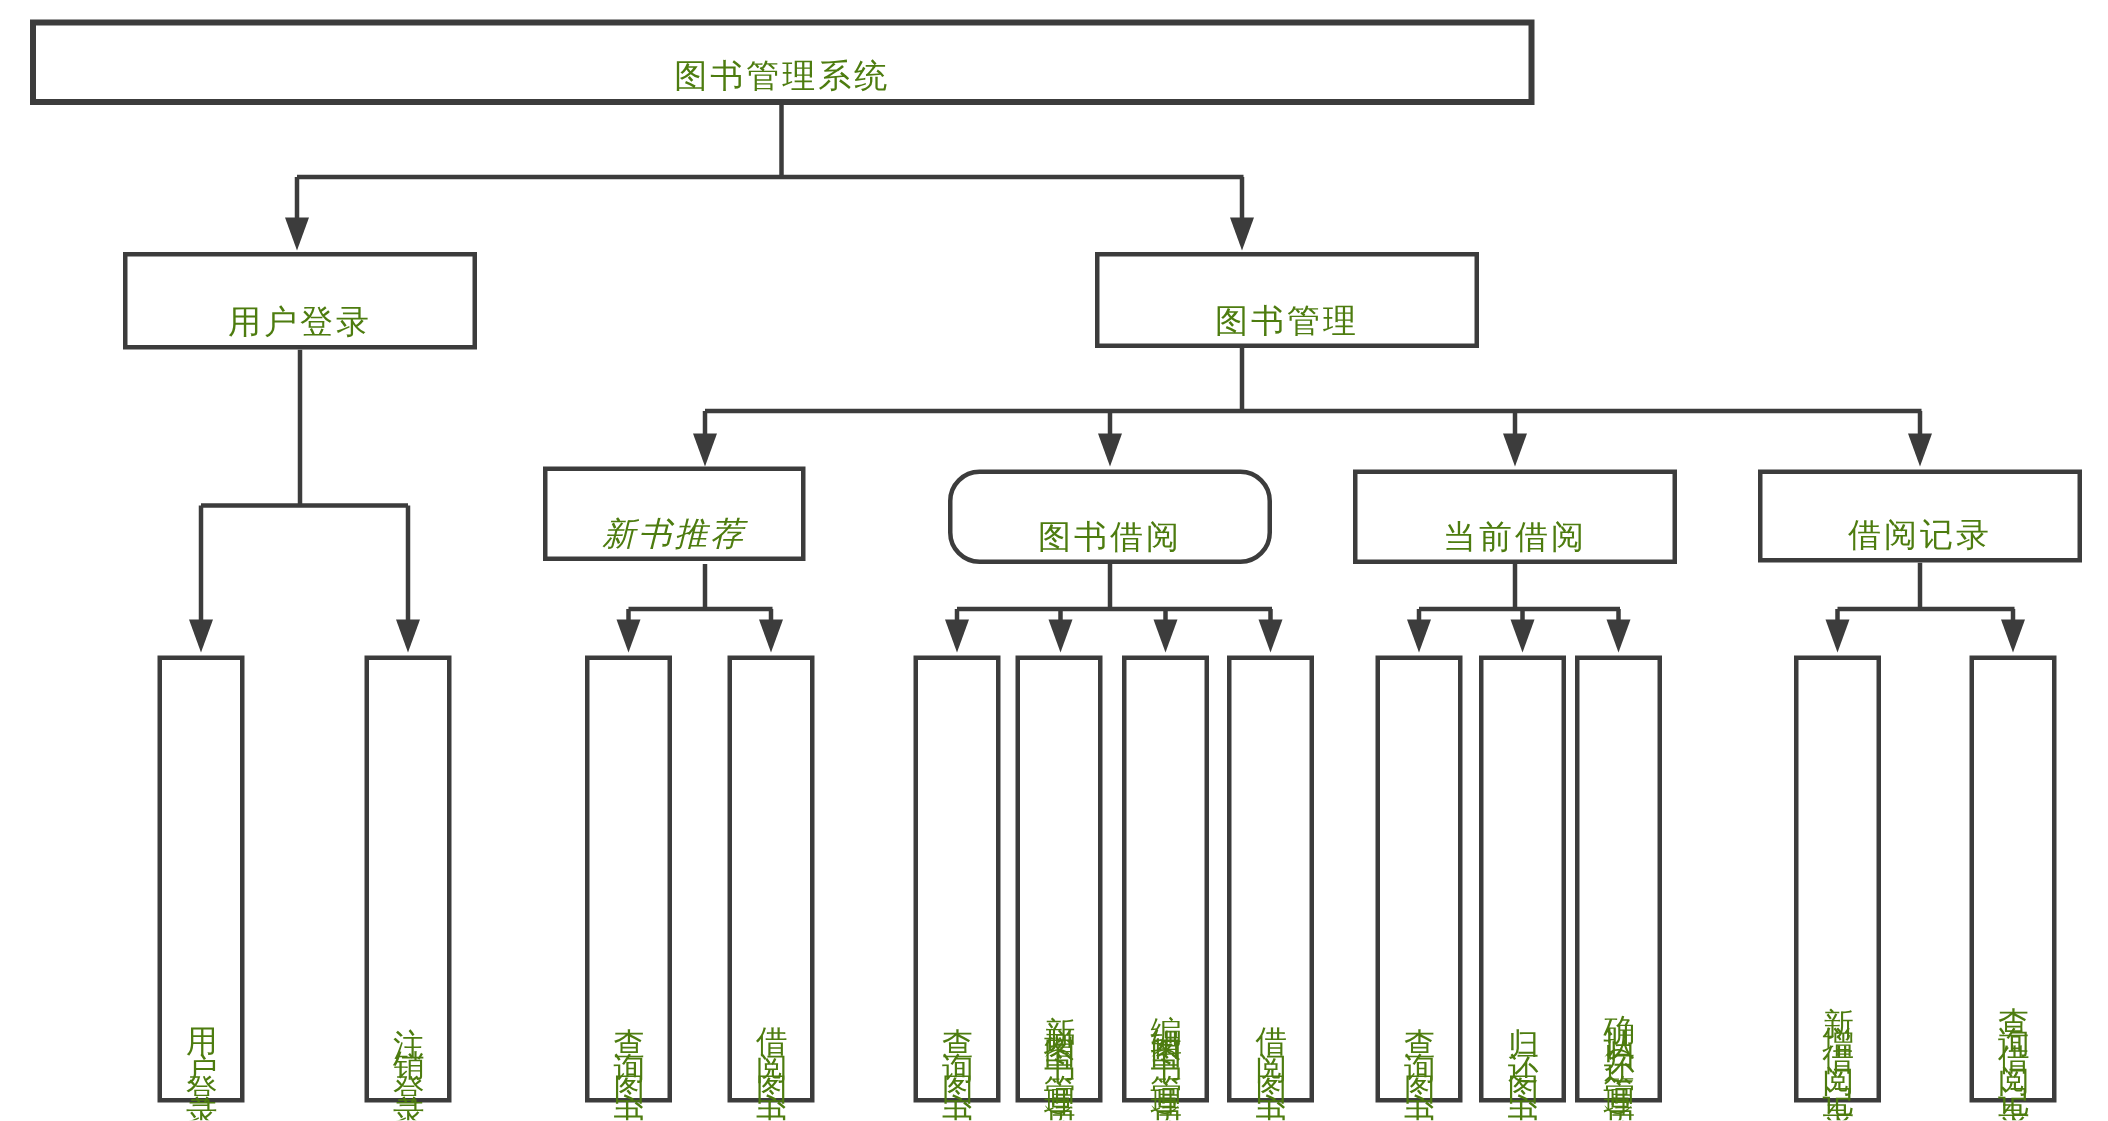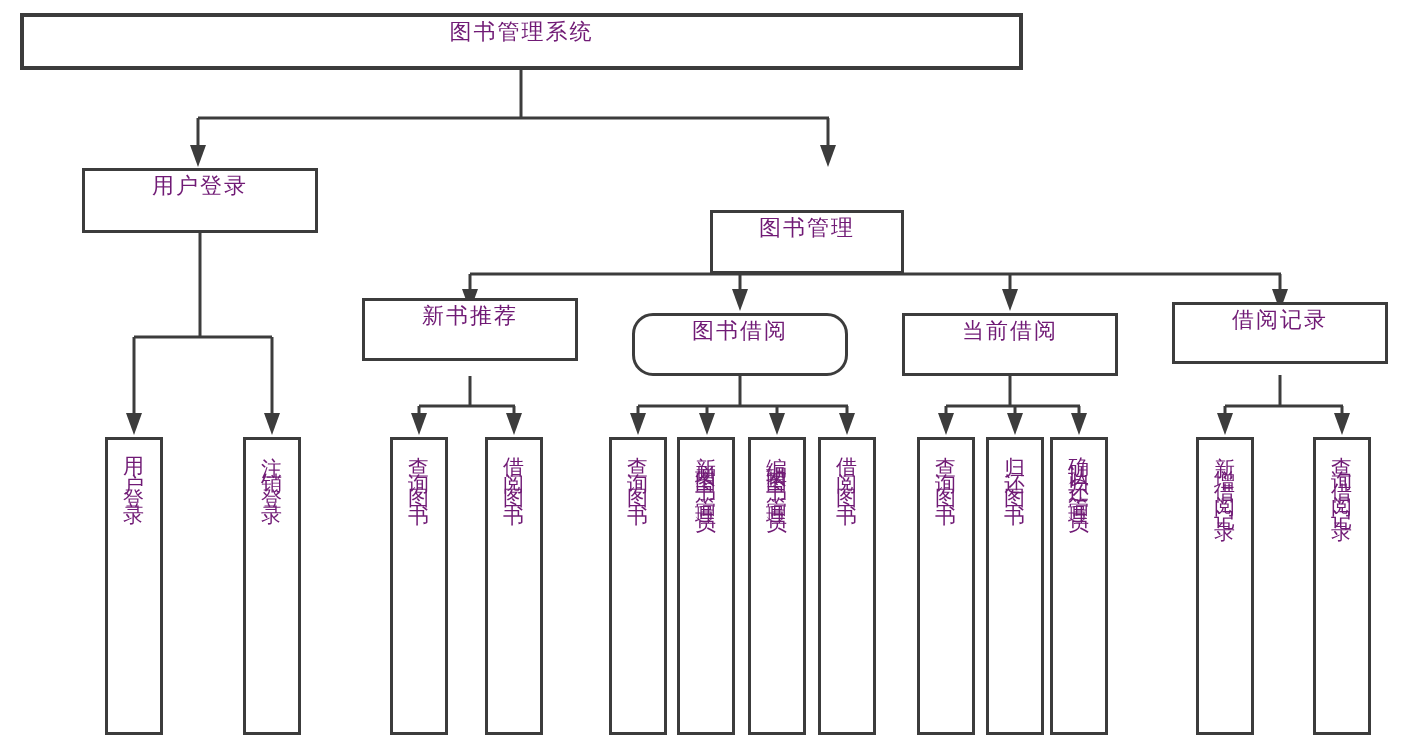--- a/index.html
+++ b/index.html
@@ -20,23 +20,23 @@
     left: 0; top: 0;
     width: 1405px;
     height: 747px;
   }
   .node {
     position: absolute;
     box-sizing: border-box;
     background: #ffffff;
     border: 3px solid #3c3c3c;
     display: flex;
-    align-items: flex-start;
+    align-items: flex-end;
     justify-content: center;
-    color: #701a75;
+    color: #4d7c0f;
     font-size: 22px;
     z-index: 2;
   }
   .node.root { border-width: 4px; }
   .node .lbl {
     letter-spacing: 2px;
     white-space: nowrap;
   }
   .node.leaf .lbl {
     writing-mode: vertical-rl;
@@ -116,34 +116,34 @@
       <polygon points="1334,413 1350,413 1342,435" fill="#3c3c3c"></polygon>
     </svg>
 
   <div class="node root" style="left:20px;top:13px;width:1003px;height:57px;">
     <span class="lbl">图书管理系统</span>
   </div>
 
   <div class="node" style="left:82px;top:168px;width:236px;height:65px;">
     <span class="lbl">用户登录</span>
   </div>
-  <div class="node" style="left:710px;top:168px;width:194px;height:64px;margin-top:42px;">
+  <div class="node" style="left:730px;top:168px;width:256px;height:64px;">
     <span class="lbl">图书管理</span>
   </div>
 
-  <div class="node" style="left:362px;top:298px;width:216px;height:63px;">
+  <div class="node" style="left:362px;top:311px;width:175px;height:63px;font-style:italic;">
     <span class="lbl">新书推荐</span>
   </div>
   <div class="node" style="left:632px;top:313px;width:216px;height:63px;border-radius:21px;">
     <span class="lbl">图书借阅</span>
   </div>
   <div class="node" style="left:902px;top:313px;width:216px;height:63px;">
     <span class="lbl">当前借阅</span>
   </div>
-  <div class="node" style="left:1172px;top:302px;width:216px;height:62px;">
+  <div class="node" style="left:1172px;top:313px;width:216px;height:62px;">
     <span class="lbl">借阅记录</span>
   </div>
 
   <div class="node leaf" style="left:105px;top:437px;width:58px;height:298px;">
     <span class="lbl" style="letter-spacing: 16px;">用户登录</span>
   </div>
   <div class="node leaf" style="left:243px;top:437px;width:58px;height:298px;">
     <span class="lbl" style="letter-spacing: 16px;">注销登录</span>
   </div>
 

